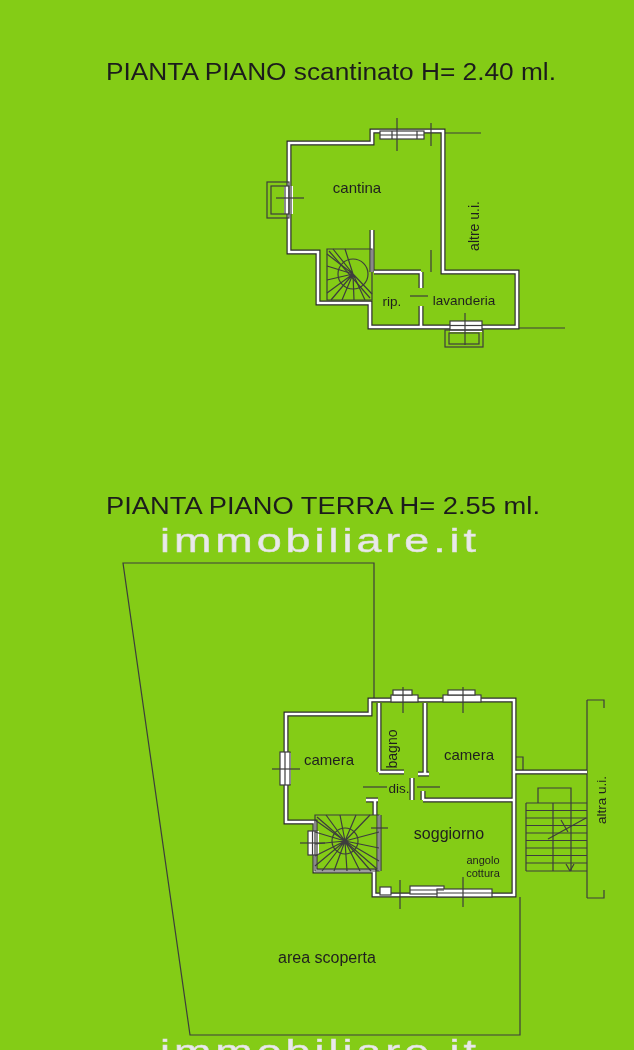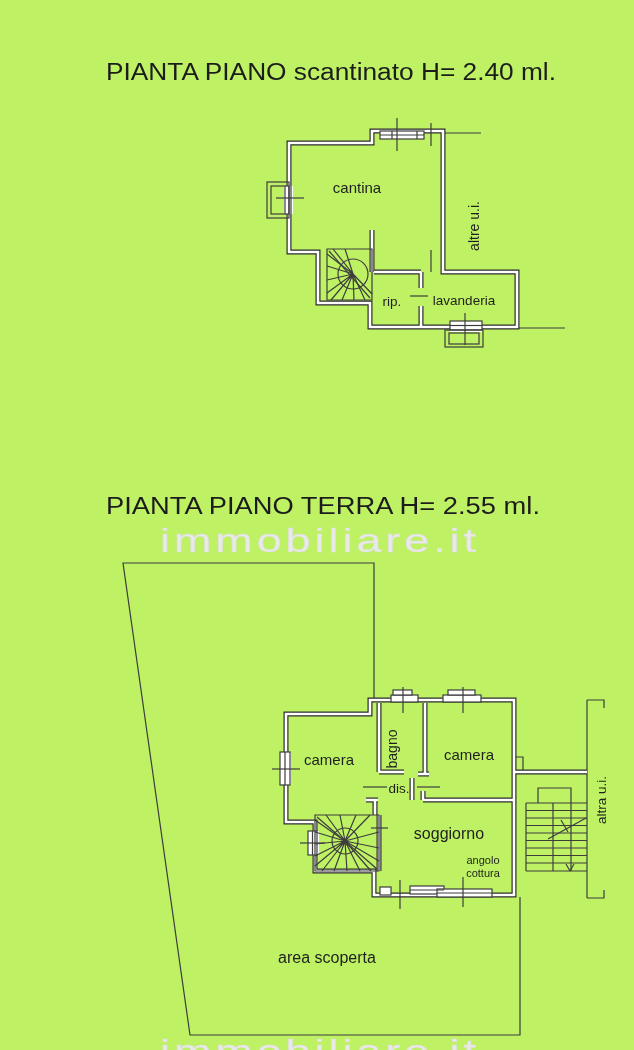--- a/index.html
+++ b/index.html
@@ -1,16 +1,16 @@
 <!DOCTYPE html>
 <html><head>
 <meta charset="utf-8">
 <style>
   html,body{margin:0;padding:0;background:#ffffff;}
-  #page{position:relative;width:634px;height:1050px;background:#bef264;overflow:hidden;
+  #page{position:relative;width:634px;height:1050px;background:#84cc16;overflow:hidden;
         font-family:"Liberation Sans", sans-serif;}
   svg{display:block;}
   text{font-family:"Liberation Sans", sans-serif;}
   .title{font-size:23px;fill:#1c1c1c;}
   .room{fill:#1f1f1f;}
   .wm{fill:#e9e9e9;stroke:#dedede;stroke-width:0.5;letter-spacing:3px;font-size:34px;}
 </style>
 </head>
 <body>
 

